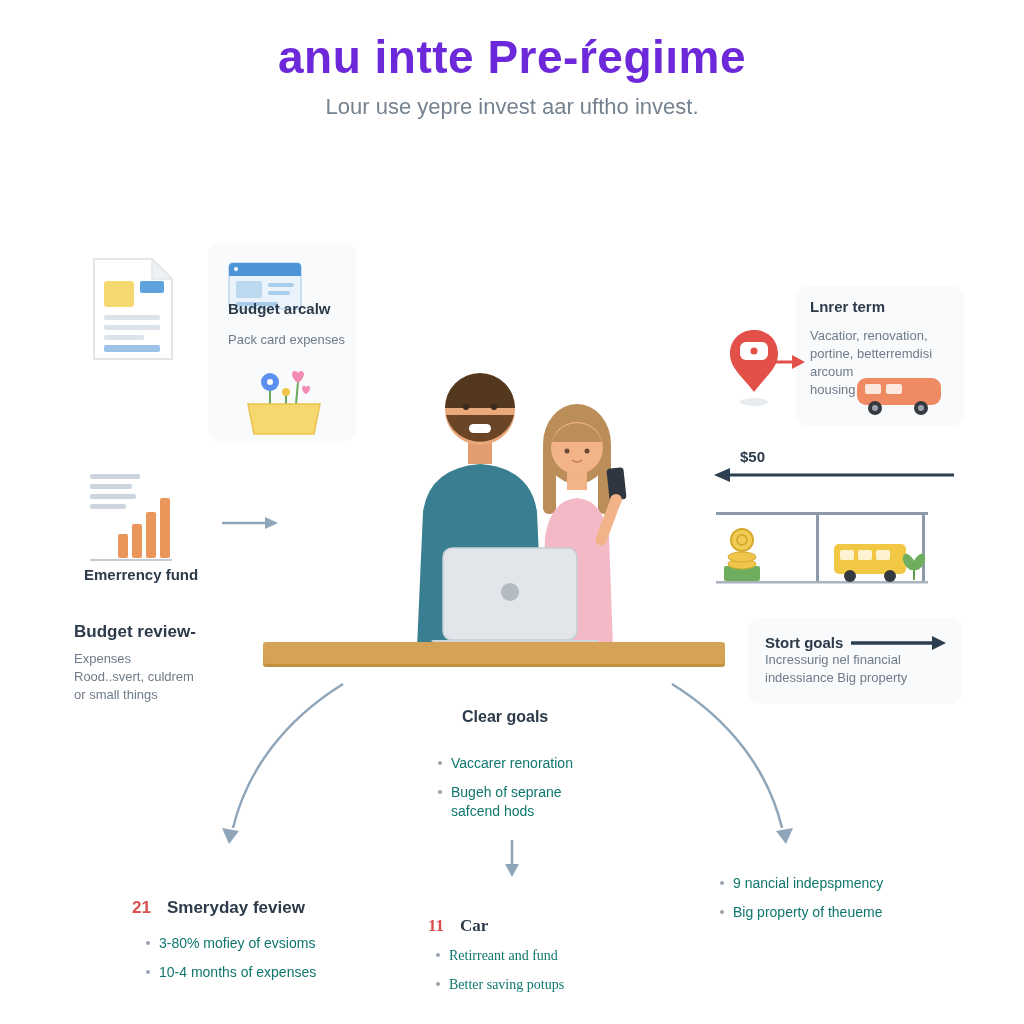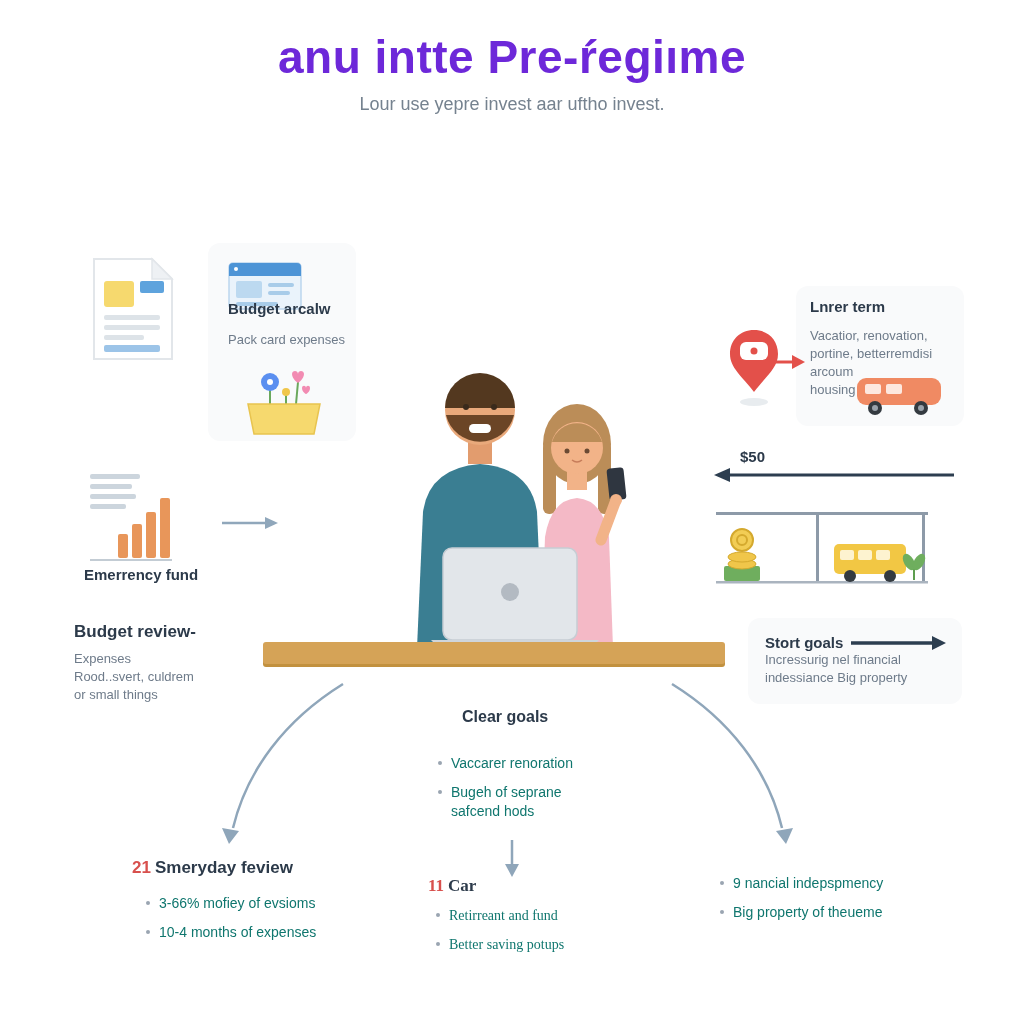--- a/index.html
+++ b/index.html
@@ -1,28 +1,28 @@
 <!DOCTYPE html>
 <html><head>
 <meta charset="utf-8">
 <style>
   html,body{margin:0;padding:0;}
   body{width:1024px;height:1024px;position:relative;background:#ffffff;
        font-family:"Liberation Sans","DejaVu Sans",sans-serif;color:#2c3a4a;overflow:hidden;}
   .abs{position:absolute;}
   .card{background:#f9fafb;border-radius:12px;}
   .title-lg{width:100%;text-align:center;font-size:46px;font-weight:800;color:#6d28d9;letter-spacing:0.5px;}
-  .subtitle{width:100%;text-align:center;font-size:18px;color:#75828f;}
+  .subtitle{width:100%;text-align:center;font-size:22px;color:#75828f;}
   .label{font-size:15px;font-weight:700;color:#2c3a4a;}
   .sub{font-size:13px;color:#6e7b8a;line-height:18px;}
   .review-title{font-size:17px;font-weight:700;color:#2c3a4a;margin-bottom:8px;}
   .goals-title{font-size:16px;font-weight:700;color:#2c3a4a;}
   .bullet{display:flex;align-items:flex-start;gap:9px;font-size:14px;color:#0f766e;margin-top:10px;line-height:19px;}
   .dot{width:4px;height:4px;border-radius:50%;background:#9aa5b1;margin-top:7px;flex:none;}
-  .sec-head{display:flex;gap:4px;align-items:baseline;font-size:17px;font-weight:700;color:#2c3a4a;}
+  .sec-head{display:flex;gap:16px;align-items:baseline;font-size:17px;font-weight:700;color:#2c3a4a;margin-top:40px;}
   .num{color:#d8504d;}
   .desk{background:#d5a357;border-radius:3px;box-shadow:0 3px 0 #c2913f;}
   .price{font-size:15px;font-weight:700;color:#2c3a4a;}
   .goal-row{display:flex;align-items:center;gap:8px;}
 </style>
 </head>
 <body>
 
 <div class="abs card" style="left:208px;top:243px;width:148px;height:198px;"></div>
 <div class="abs card" style="left:796px;top:286px;width:168px;height:140px;"></div>
@@ -232,21 +232,21 @@
   <polygon points="126,164 116,151 133,148" fill="#8fa6ba"></polygon>
 </svg>
 
 <div class="abs" style="left:132px;top:858px;width:235px;">
   <div class="sec-head">
     <span class="num">21</span>
     <span>Smeryday feview</span>
   </div>
   <div class="bullet" style="margin-top:16px;margin-left:14px;">
     <span class="dot"></span>
-    <span>3-66% mofiey of evsioms</span>
+    <span>3-80% mofiey of evsioms</span>
   </div>
   <div class="bullet" style="margin-left:14px;">
     <span class="dot"></span>
     <span>10-4 months of expenses</span>
   </div>
 </div>
 
 <div class="abs" style="left:428px;top:876px;width:220px;font-family:Liberation Serif, serif;">
   <div class="sec-head">
     <span class="num">11</span>

